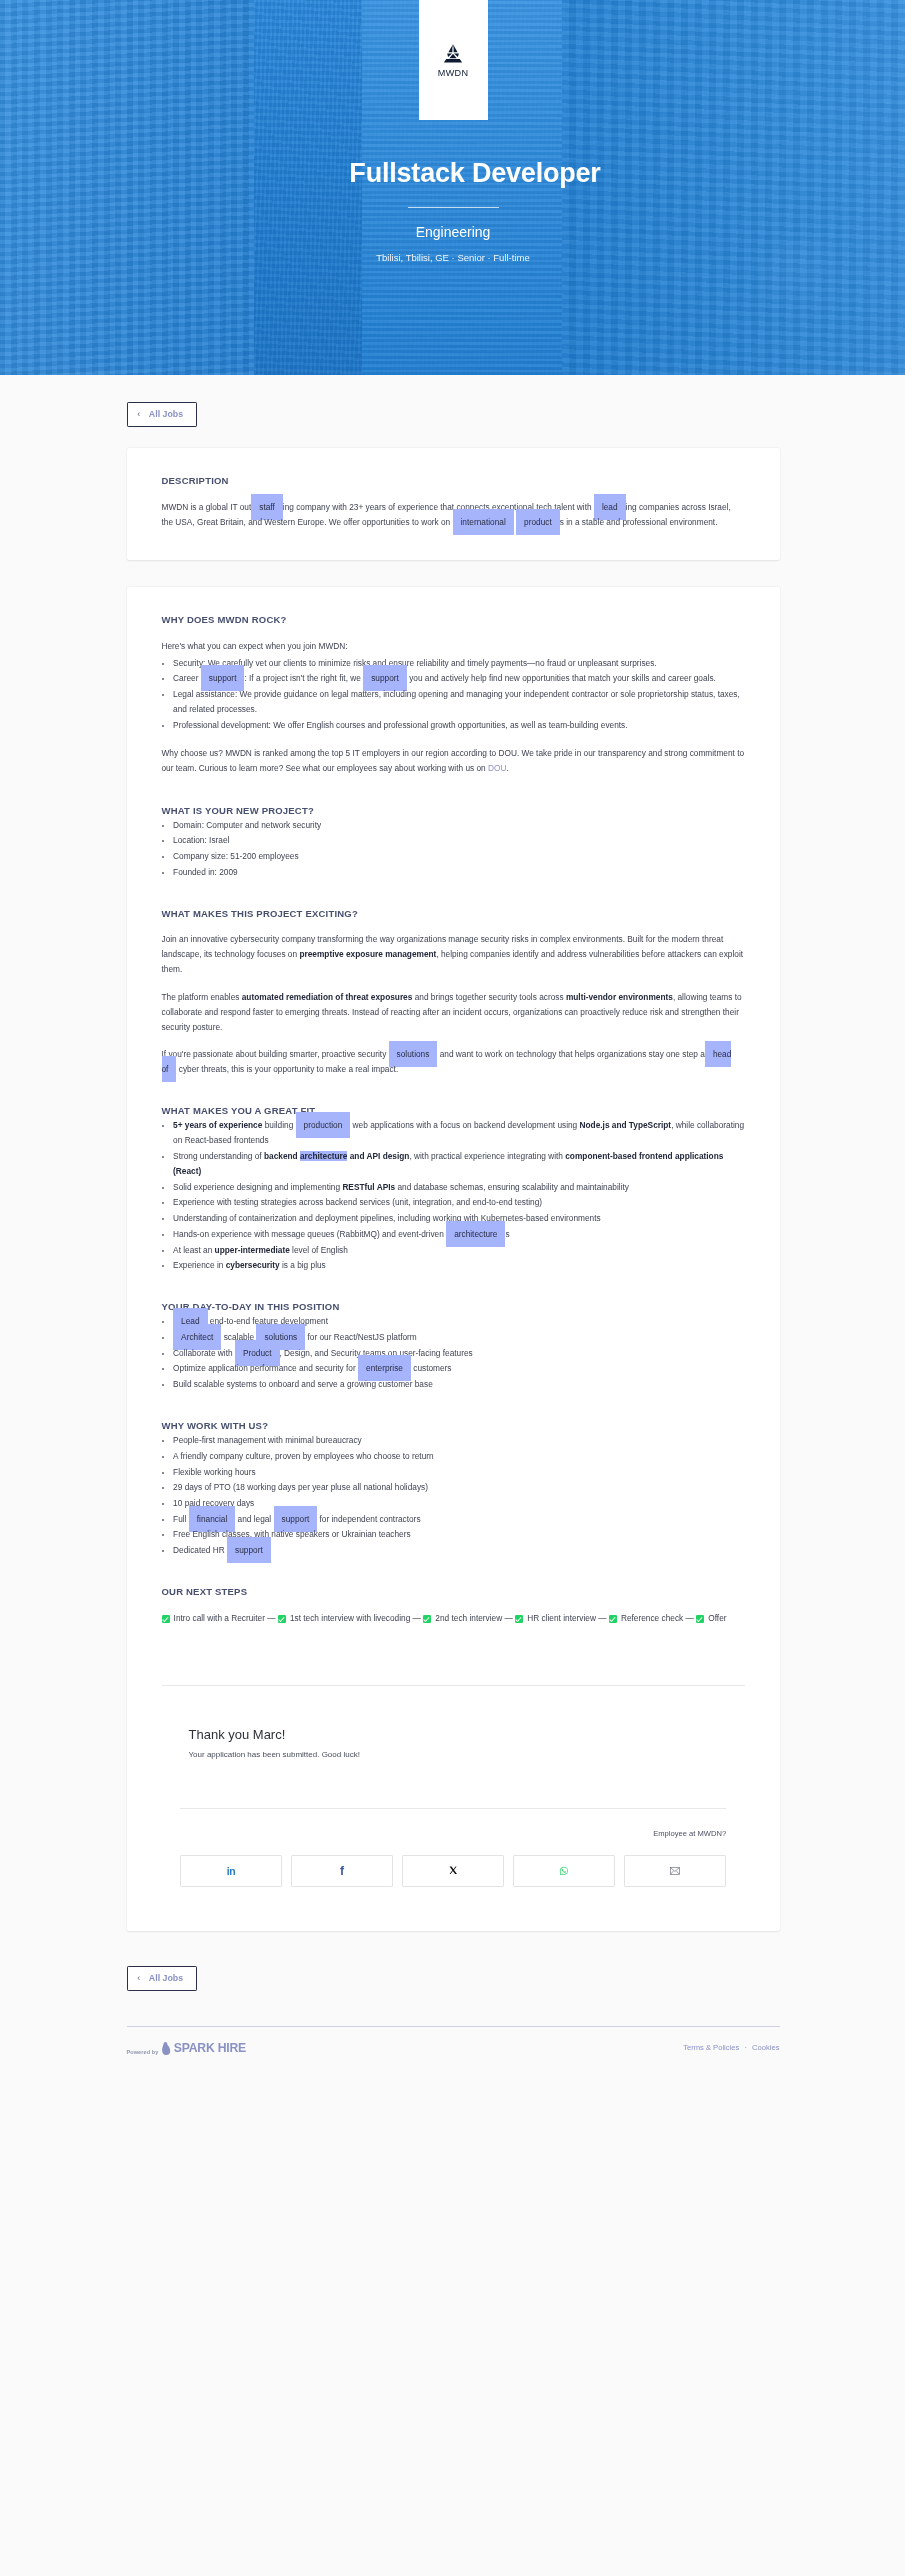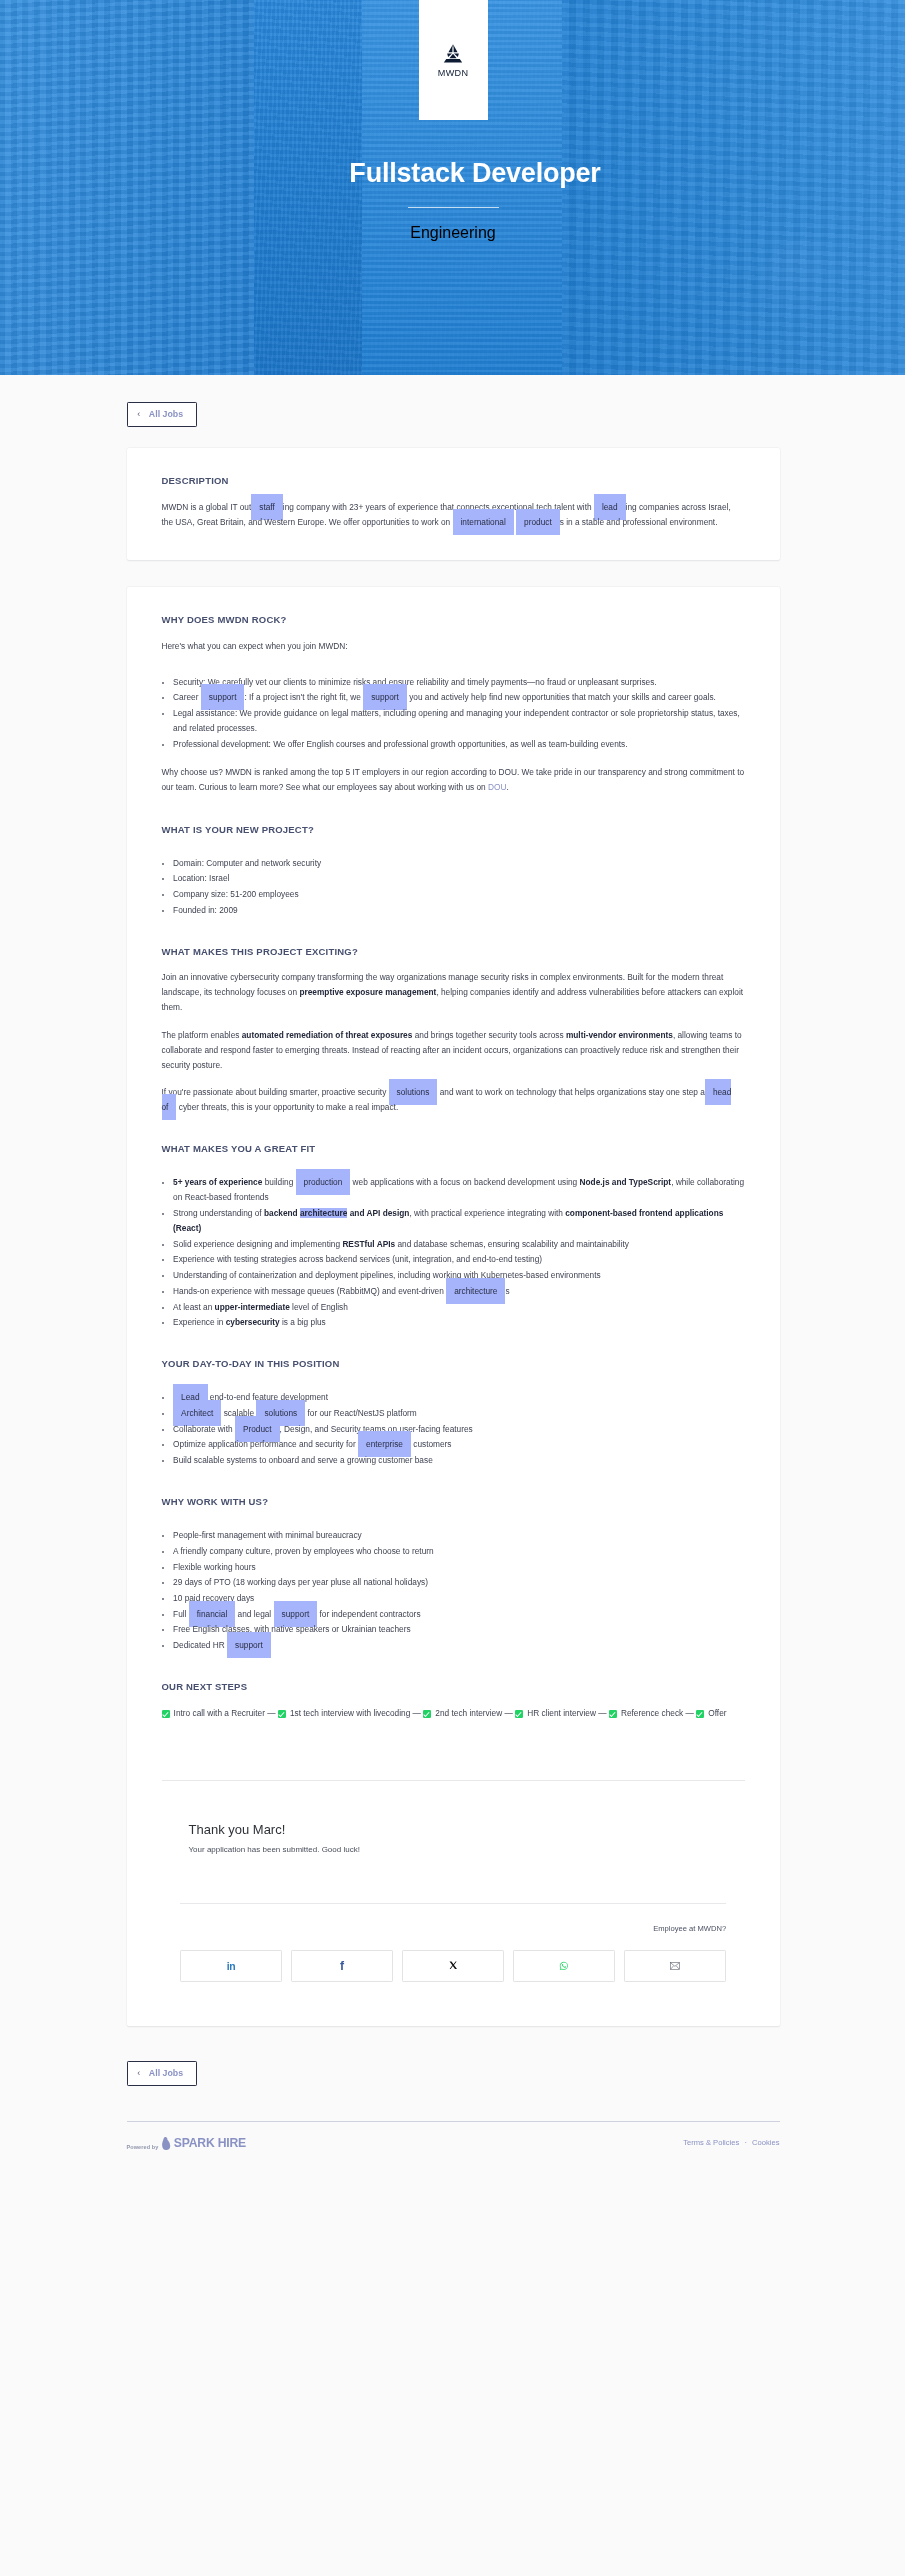--- a/index.html
+++ b/index.html
@@ -75,21 +75,21 @@
     font-size: 27px;
     font-weight: 700;
     color: #ffffff;
     letter-spacing: -0.2px;
     padding-left: 44px;
   }
   .hero-rule {
     width: 91px; height: 0.6px; background: rgba(255,255,255,.72);
     margin: 18.3px auto 16.5px;
   }
-  .hero-dept { font-size: 16px; color: #000000; font-weight: 400; }
+  .hero-dept { font-size: 14px; color: #ffffff; font-weight: 400; }
   .hero-meta { margin-top: 11.6px; font-size: 9.5px; color: #f2f7fd; }
 
   
   .page { background: #fafafa; padding-bottom: 1.2px; }
   .wrap { width: 653px; margin: 0 auto; }
 
   .alljobs-row { padding: 27.4px 0 21.3px; }
   .alljobs-row.bottom { padding: 35px 0 32px; }
   .btn-alljobs {
     display: inline-flex; align-items: center; gap: 8.5px;
@@ -124,21 +124,21 @@
   .sec { margin-top: 28px; }
   .sec:first-of-type { margin-top: 0; }
 
   p.body, li.body-li {
     font-size: 8.3px;
     line-height: 1.82;
     color: #3f4352;
   }
   p.body { margin-top: 13.4px; }
   p.body + p.body { margin-top: 12.2px; }
-  ul.body-ul { margin-top: 21px; padding-left: 11.6px; }
+  ul.body-ul { margin-top: 2px; padding-left: 11.6px; }
   ul.body-ul li { margin-bottom: 0.6px; }
   ul.body-ul li::marker { font-size: 6.7px; color:#5a5f70; }
   .tight-ul { margin-top: 12.2px; }
   .after-ul-p { margin-top: 1.2px; }
 
   b, strong { font-weight: 700; color: #23283a; }
   mark.hl { background: #a6b4fb; color: #2a2f45; padding: 8px; }
   a.link { color: #8a92c4; }
 
   .steps { font-size: 8.3px; line-height: 2.0; margin-top: 13.4px; color:#3f4352; }
@@ -209,20 +209,21 @@
           <polygon points="30.5,17 22.5,17 29,23" fill="#0e1c33"></polygon>
           <polygon points="21,17.5 15,25 27,25" fill="#0e1c33"></polygon>
           <polygon points="10,26 32,26 36,32 6,32" fill="#0e1c33"></polygon>
         </svg>
         <div class="logo-word">MWDN</div>
       </div>
     </div>
     <h1 class="hero-title">Fullstack Developer</h1>
     <div class="hero-rule"></div>
     <div class="hero-dept">Engineering</div>
+    <div class="hero-meta">Tbilisi, Tbilisi, GE · Senior · Full-time</div>
   </div>
 </div>
 
 <div class="page">
   <div class="wrap">
 
     <div class="alljobs-row">
       <button class="btn-alljobs">
         <span class="chev">‹</span>
         <span>All Jobs</span>

